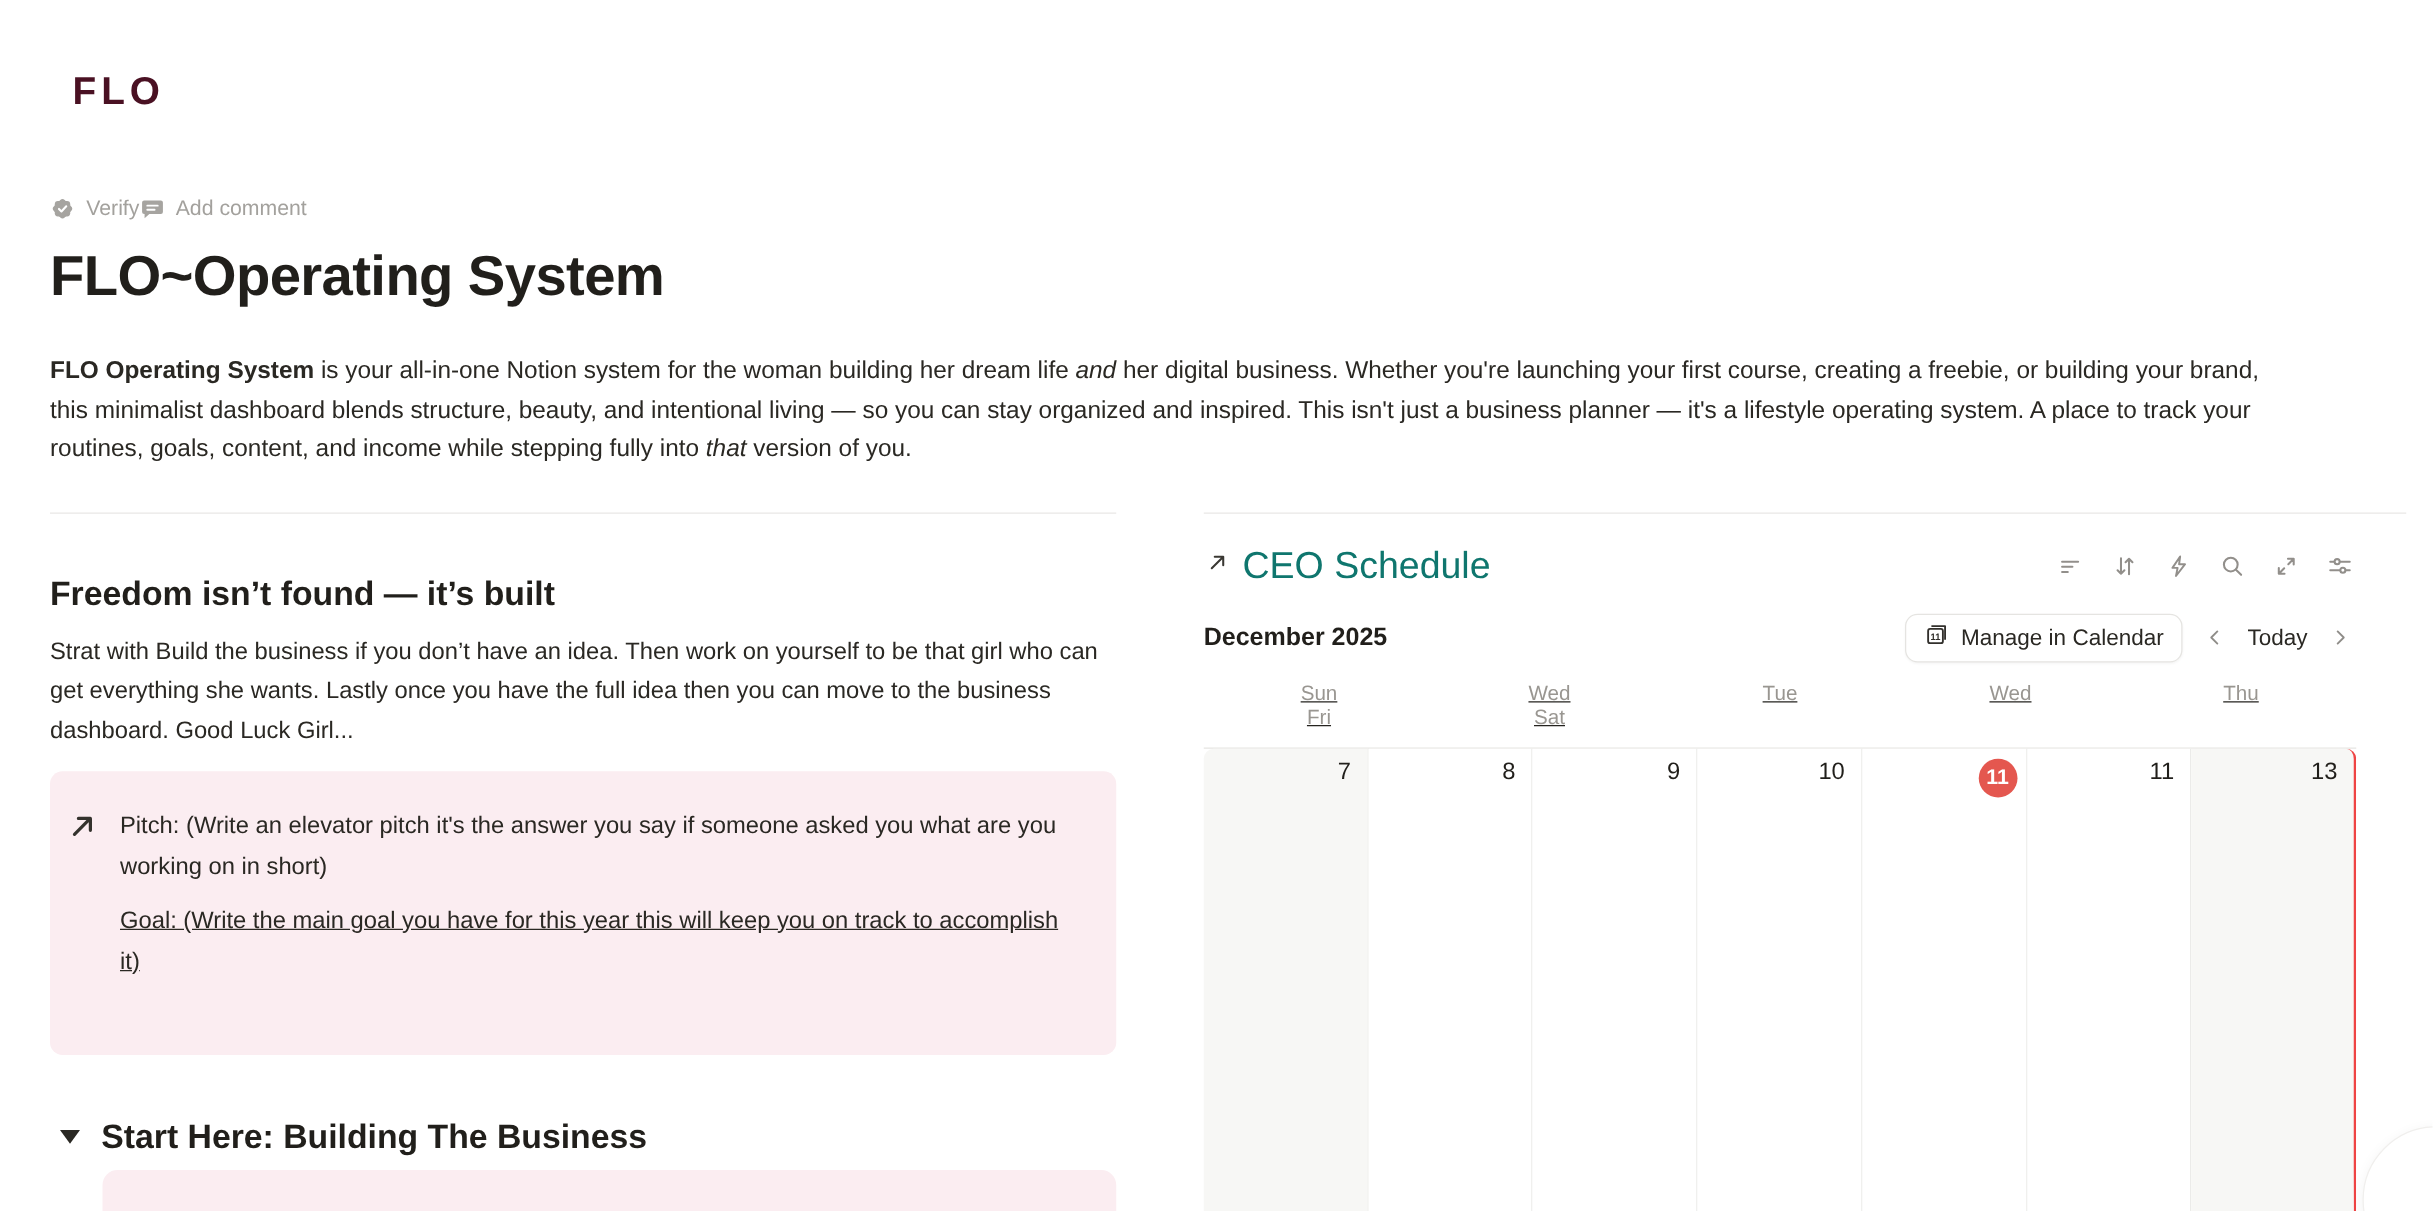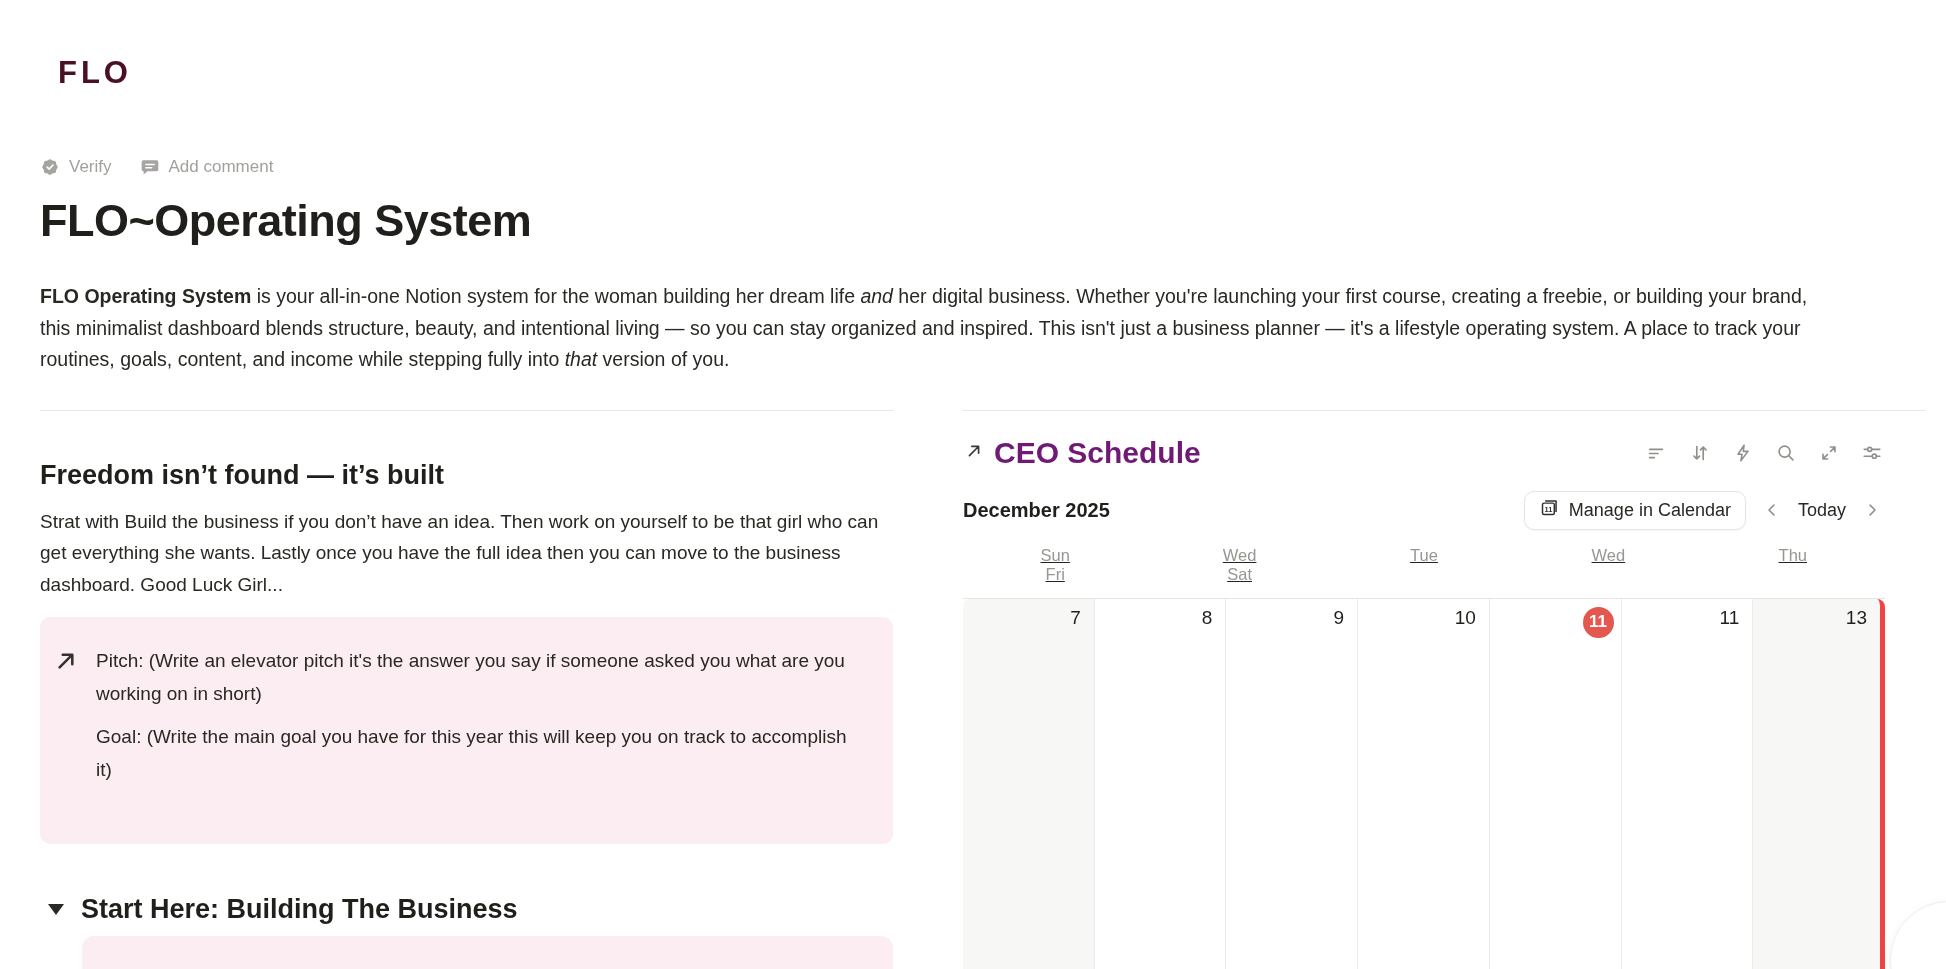--- a/index.html
+++ b/index.html
@@ -3,55 +3,55 @@
 <meta charset="utf-8">
 <style>
   * { margin:0; padding:0; box-sizing:border-box; }
   html,body { width:1946px; height:969px; overflow:hidden; background:#ffffff;
     font-family:"Liberation Sans","DejaVu Sans",sans-serif; color:#25231f; }
   .page { position:relative; width:1946px; height:969px; padding-left:40px; }
 
   
   .logo { margin:55px 0 0 18px; font-size:31px; font-weight:800; letter-spacing:4px;
     color:#4a1123; }
-  .action-row { display:flex; align-items:flex-start; gap:28px; margin:66px 0 0 0; }
+  .action-row { display:flex; align-items:flex-start; margin:66px 0 0 0; }
   .action { display:inline-flex; align-items:center; gap:9px; color:#a3a19d;
     font-size:17px; cursor:pointer; }
   .action svg { display:block; }
   h1.page-title { margin-top:18px; font-size:45px; font-weight:800; letter-spacing:-0.5px;
     color:#211f1b; }
   .intro { margin-top:34px; width:1800px; font-size:19.5px; line-height:31.6px; color:#2a2823; }
 
   
   .columns { display:flex; gap:70px; margin-top:34px; }
   .col-left { width:853px; flex:0 0 853px; }
   .col-right { width:962px; flex:0 0 962px; }
   .divider { border:none; border-top:1px solid #e9e8e6; height:0; width:100%; }
 
   h2.h-left { margin-top:49px; font-size:27px; font-weight:800; color:#211f1b; }
   .body-text { margin-top:15px; font-size:19px; line-height:31.6px; color:#2a2823; }
 
   .callout { margin-top:16px; min-height:227px; background:#fbedf1; border-radius:10px;
     padding:27px 30px 27px 12px; display:flex; align-items:flex-start; gap:16px; }
   .callout-icon { flex:0 0 28px; margin-top:3px; }
   .callout-body p { font-size:19px; line-height:33px; color:#2a2823; }
-  .callout-body p + p { margin-top:10px; }
+  .callout-body p + p { margin-top:10px;text-decoration:underline; }
 
   .toggle-row { margin-top:50px; display:flex; align-items:center; gap:17px; }
   .toggle-triangle { width:0; height:0; margin-left:8px; cursor:pointer;
     border-left:8px solid transparent; border-right:8px solid transparent;
     border-top:11px solid #2a2823; }
   h2.h-toggle { font-size:27px; font-weight:800; color:#211f1b; }
   .pink-partial { margin:11px 0 0 42px; width:811px; height:60px; background:#fbedf1;
     border-radius:12px 12px 0 0; }
 
   
   .view-title-row { display:flex; align-items:center; margin-top:25px; }
   .view-link-icon { margin-right:9px; }
-  h2.view-title { font-size:30px; font-weight:700; color:#701a75; }
+  h2.view-title { font-size:30px; font-weight:400; color:#0f766e; }
   .view-icons { margin-left:auto; display:flex; align-items:center; gap:21px; padding-right:42px; }
   .view-icons svg { display:block; cursor:pointer; }
 
   .cal-header { display:flex; align-items:center; margin-top:21px; padding-right:42px; }
   .cal-month { font-size:20px; font-weight:700; color:#211f1b; }
   .cal-controls { margin-left:auto; display:flex; align-items:center; gap:15px; }
   .manage-btn { display:inline-flex; align-items:center; gap:9px; height:39px; padding:0 14px;
     background:#fff; border:1px solid #e5e4e1; border-radius:10px;
     box-shadow:0 1px 2px rgba(0,0,0,0.04); font-size:18px; color:#2a2823;
     font-family:inherit; cursor:pointer; }
@@ -59,21 +59,21 @@
   .today-btn { font-size:18px; color:#2a2823; background:none; border:none;
     font-family:inherit; cursor:pointer; }
 
   .day-labels { margin-top:16px; width:922px; display:grid; grid-template-columns:repeat(5,1fr);text-decoration:underline; }
   .day-labels span { text-align:center; font-size:16.5px; color:#999691; }
 
   .cal-grid { margin-top:14px; width:922px; height:372px; display:grid;
     grid-template-columns:repeat(7,1fr); border-top:1px solid #e6e5e2; }
   .cal-cell { border-right:1px solid #ebebe9; padding:8px 13px 0 0; text-align:right;
     background:#ffffff; cursor:pointer; }
-  .cal-cell:last-child { border-right:5px solid #ef4444; }
+  .cal-cell:last-child { border-right:2px solid #ef4444; }
   .cal-cell.weekend { background:#f7f7f5; }
   .cal-cell.first { border-radius:8px 0 0 0; }
   .cal-cell.last { border-radius:0 8px 0 0; }
   .date-num { font-size:19px; color:#211f1b; }
   .today-circle { display:inline-flex; align-items:center; justify-content:center;
     width:31px; height:31px; margin-right:-6px; border-radius:50%; background:#e4574f;
     color:#ffffff; font-size:17px; font-weight:600; }
 
   .floating-circle { position:absolute; right:-62px; top:846px; width:118px; height:118px;
     border-radius:50%; background:#ffffff; border:1px solid #f0efed;

